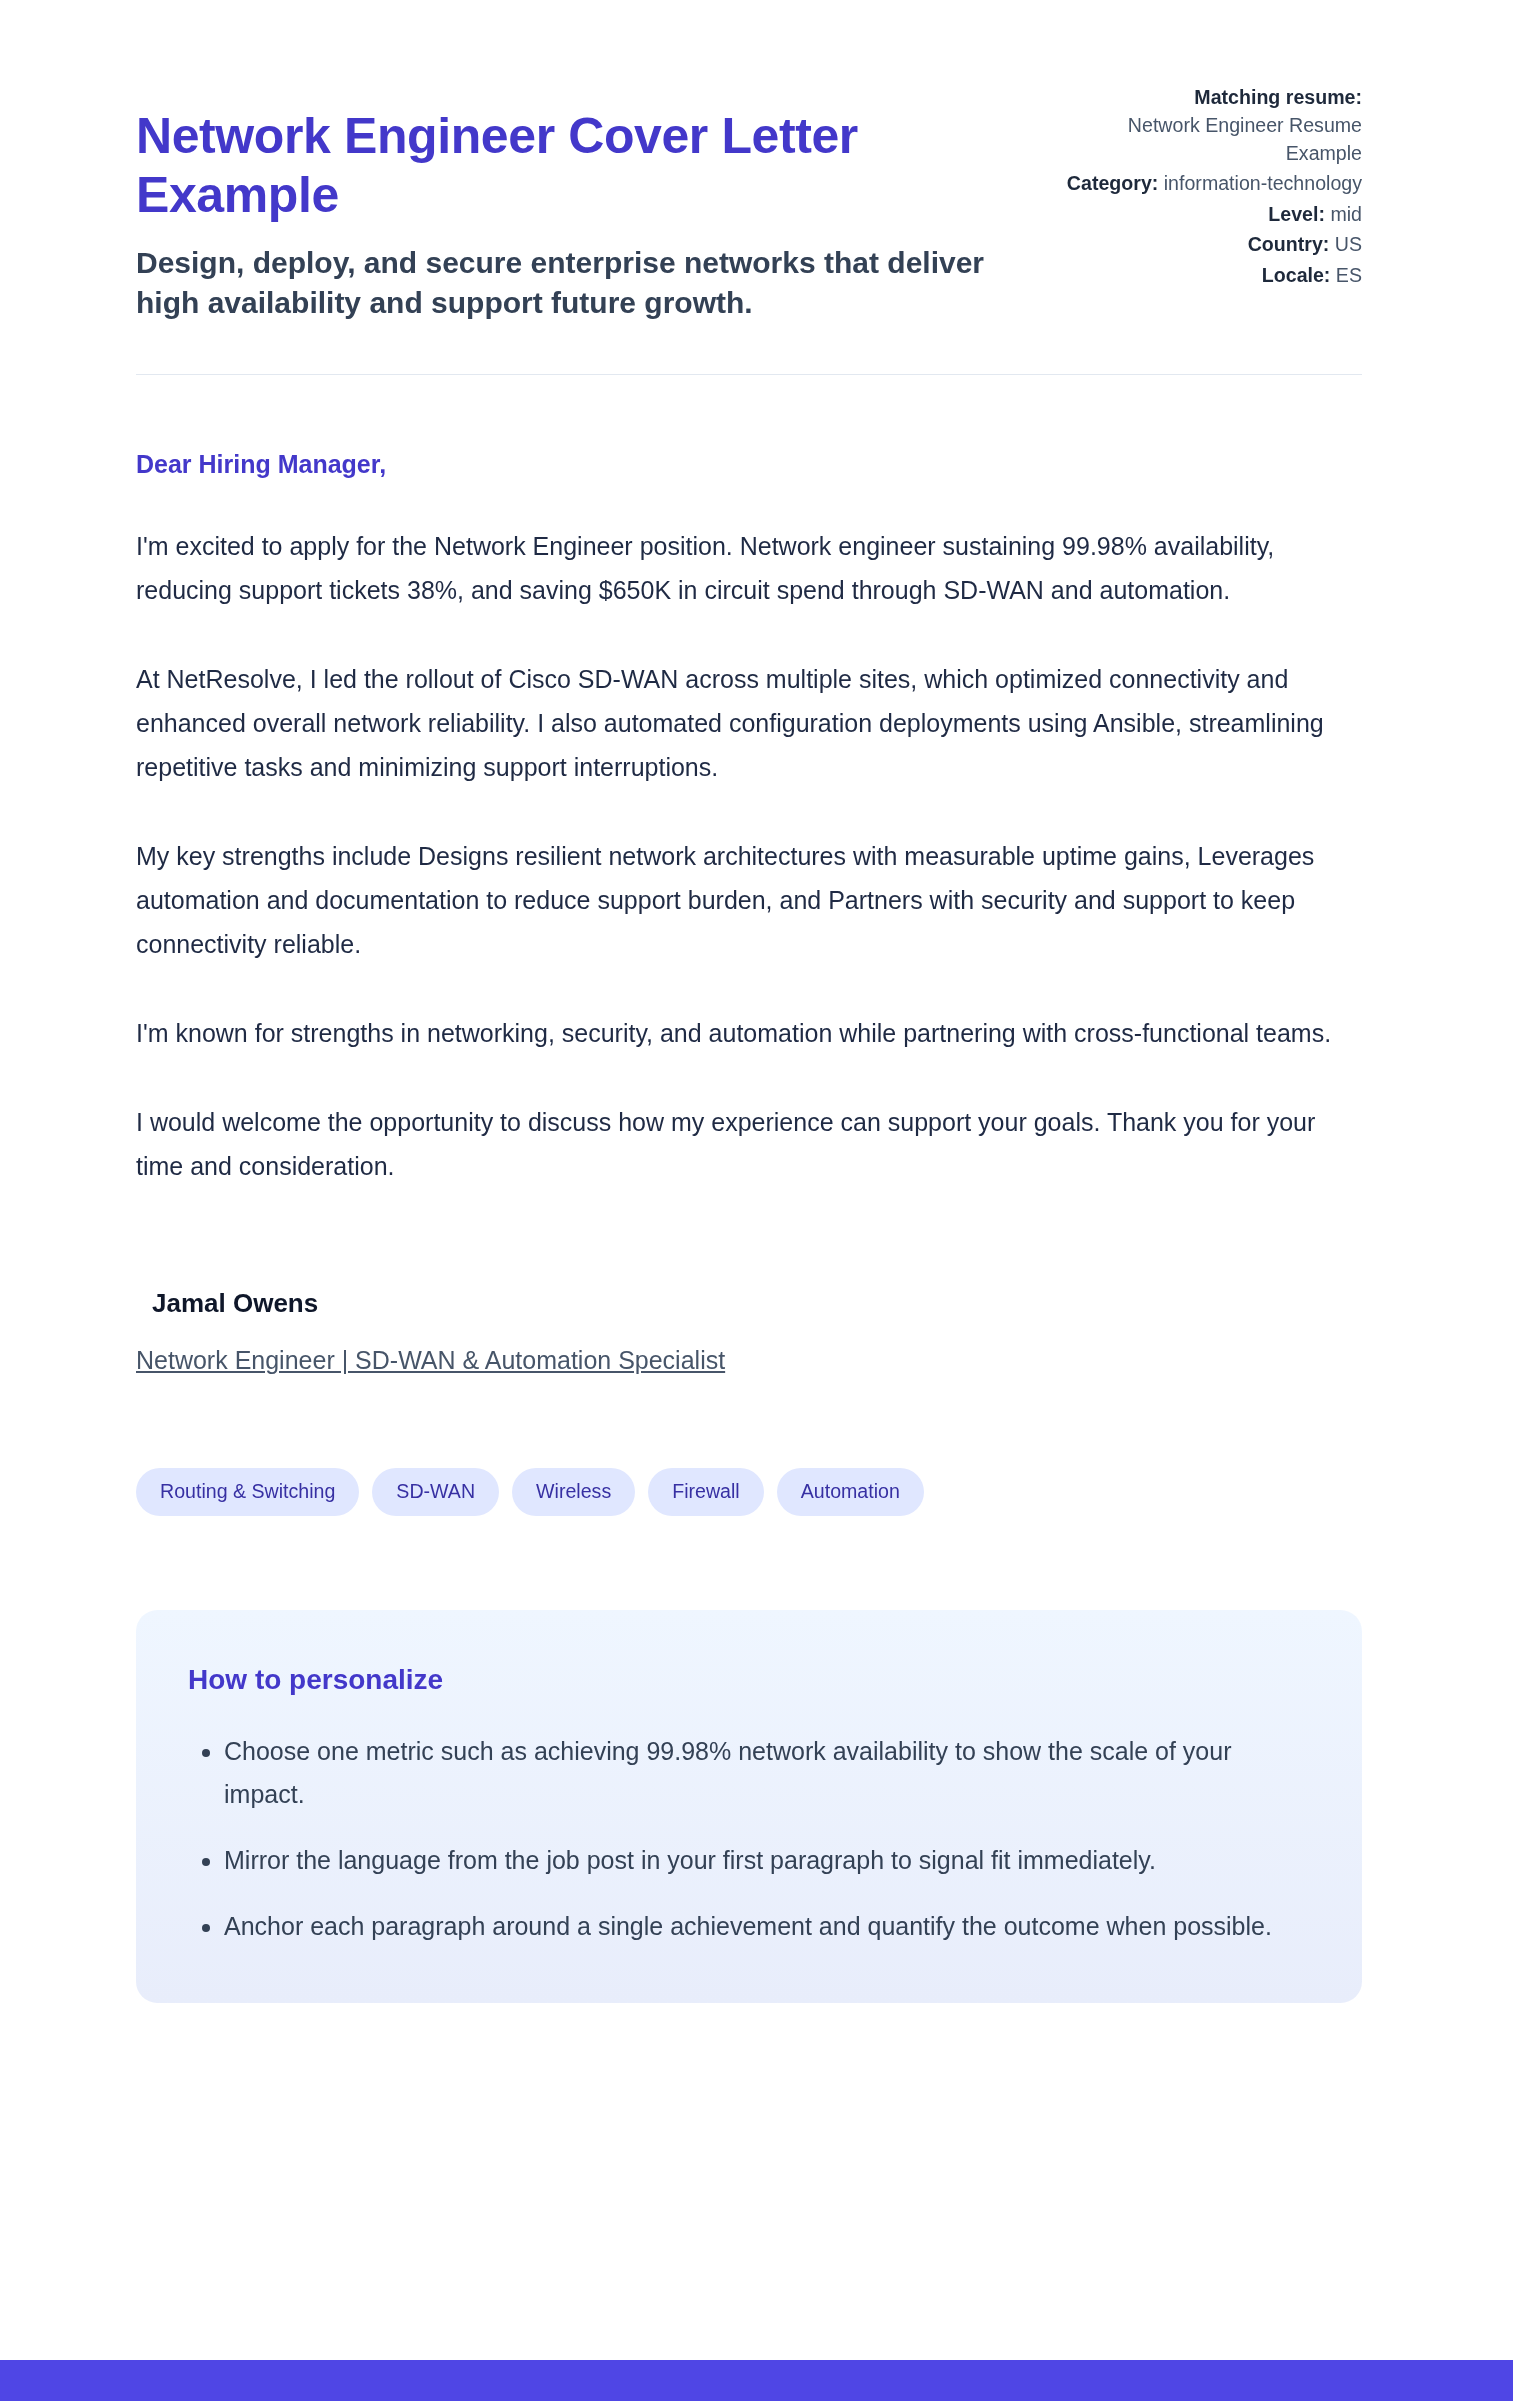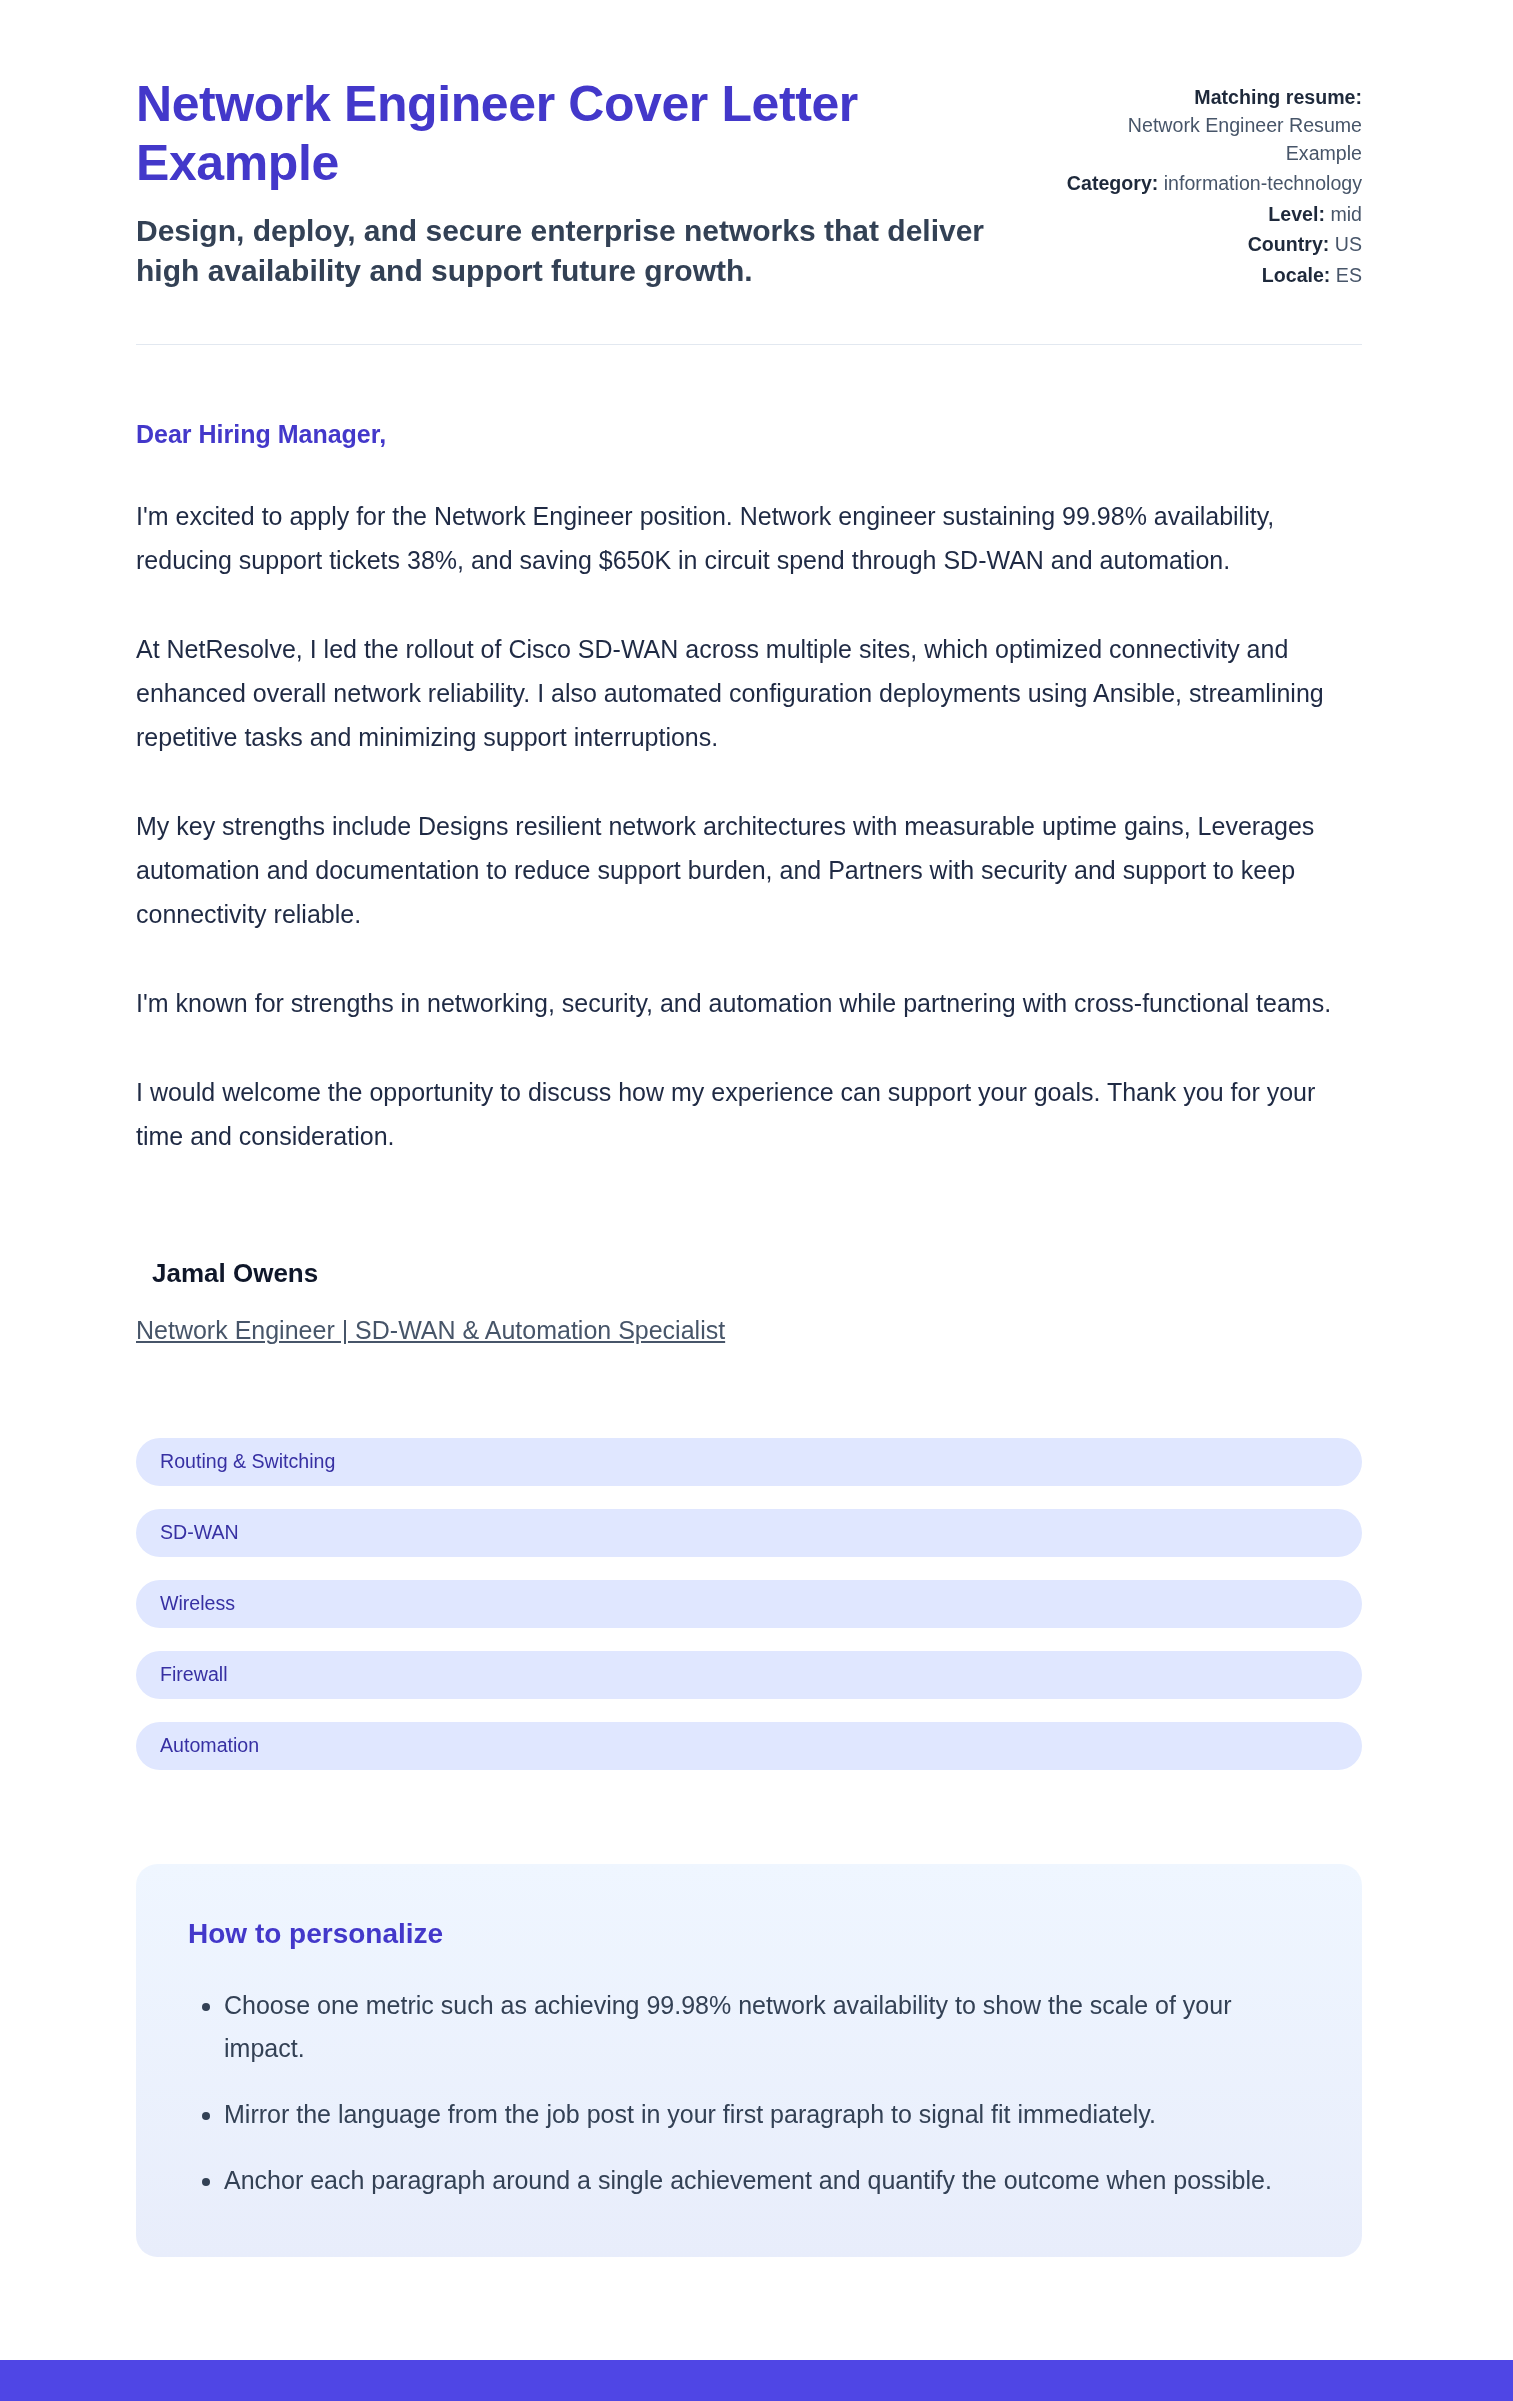--- a/index.html
+++ b/index.html
@@ -14,21 +14,21 @@
   }
   .content {
     padding: 75px 151px 0 136px;
   }
   .header {
     display: flex;
     justify-content: space-between;
     align-items: flex-start;
     gap: 43px;
   }
-  .header-left { max-width: 908px; }
+  .header-left { max-width: 908px; margin-top: 32px; }
   h1.page-title {
     margin: 0 0 18px 0;
     font-size: 50px;
     line-height: 1.18;
     font-weight: 800;
     letter-spacing: -0.4px;
     color: #4338ca;
   }
   .page-subtitle {
     margin: 0;
@@ -76,22 +76,21 @@
   .sig-title {
     margin: 27px 0 0 0;
     font-size: 25px;
     color: #475569;
     text-decoration: underline;
   }
   .tags {
     margin-top: 93px;
     display: flex;
     flex-wrap: wrap;
-    gap: 23px;
-    flex-direction: column;
+    gap: 13px;
   }
   .tag {
     display: inline-block;
     background: #e0e7ff;
     color: #3730a3;
     font-size: 19.6px;
     line-height: 1;
     padding: 14.2px 24px;
     border-radius: 889px;
     cursor: pointer;

